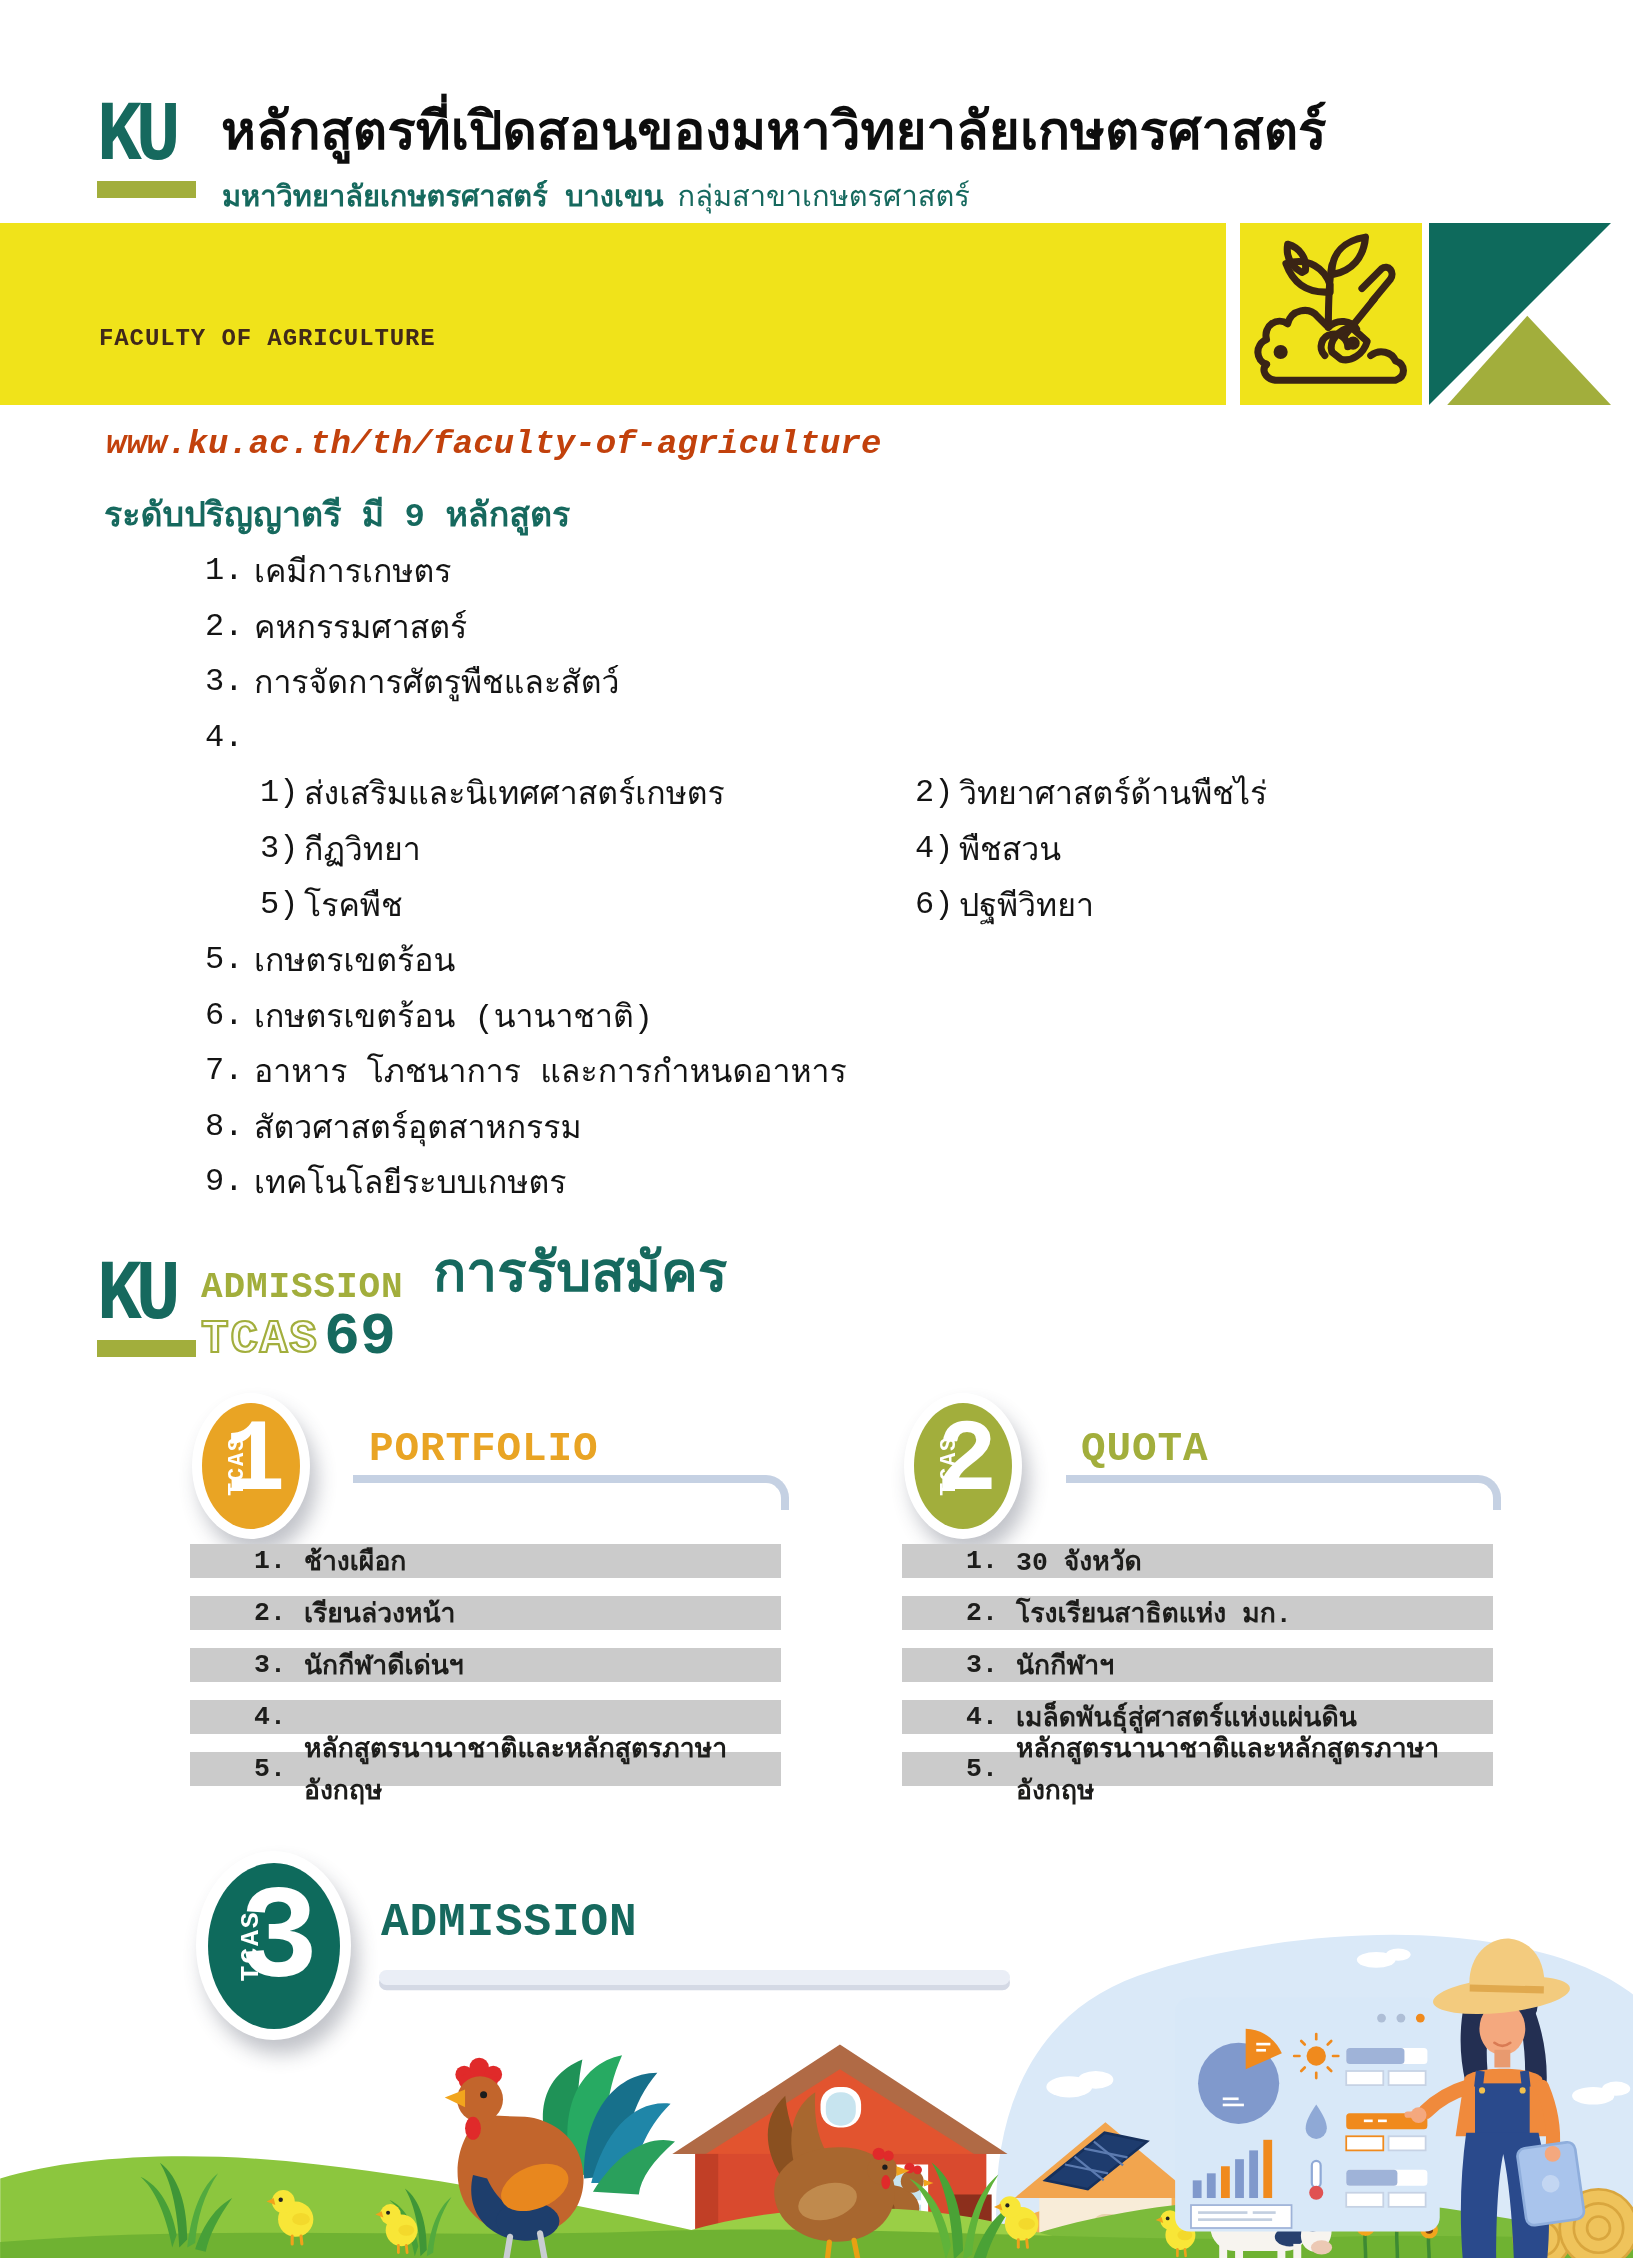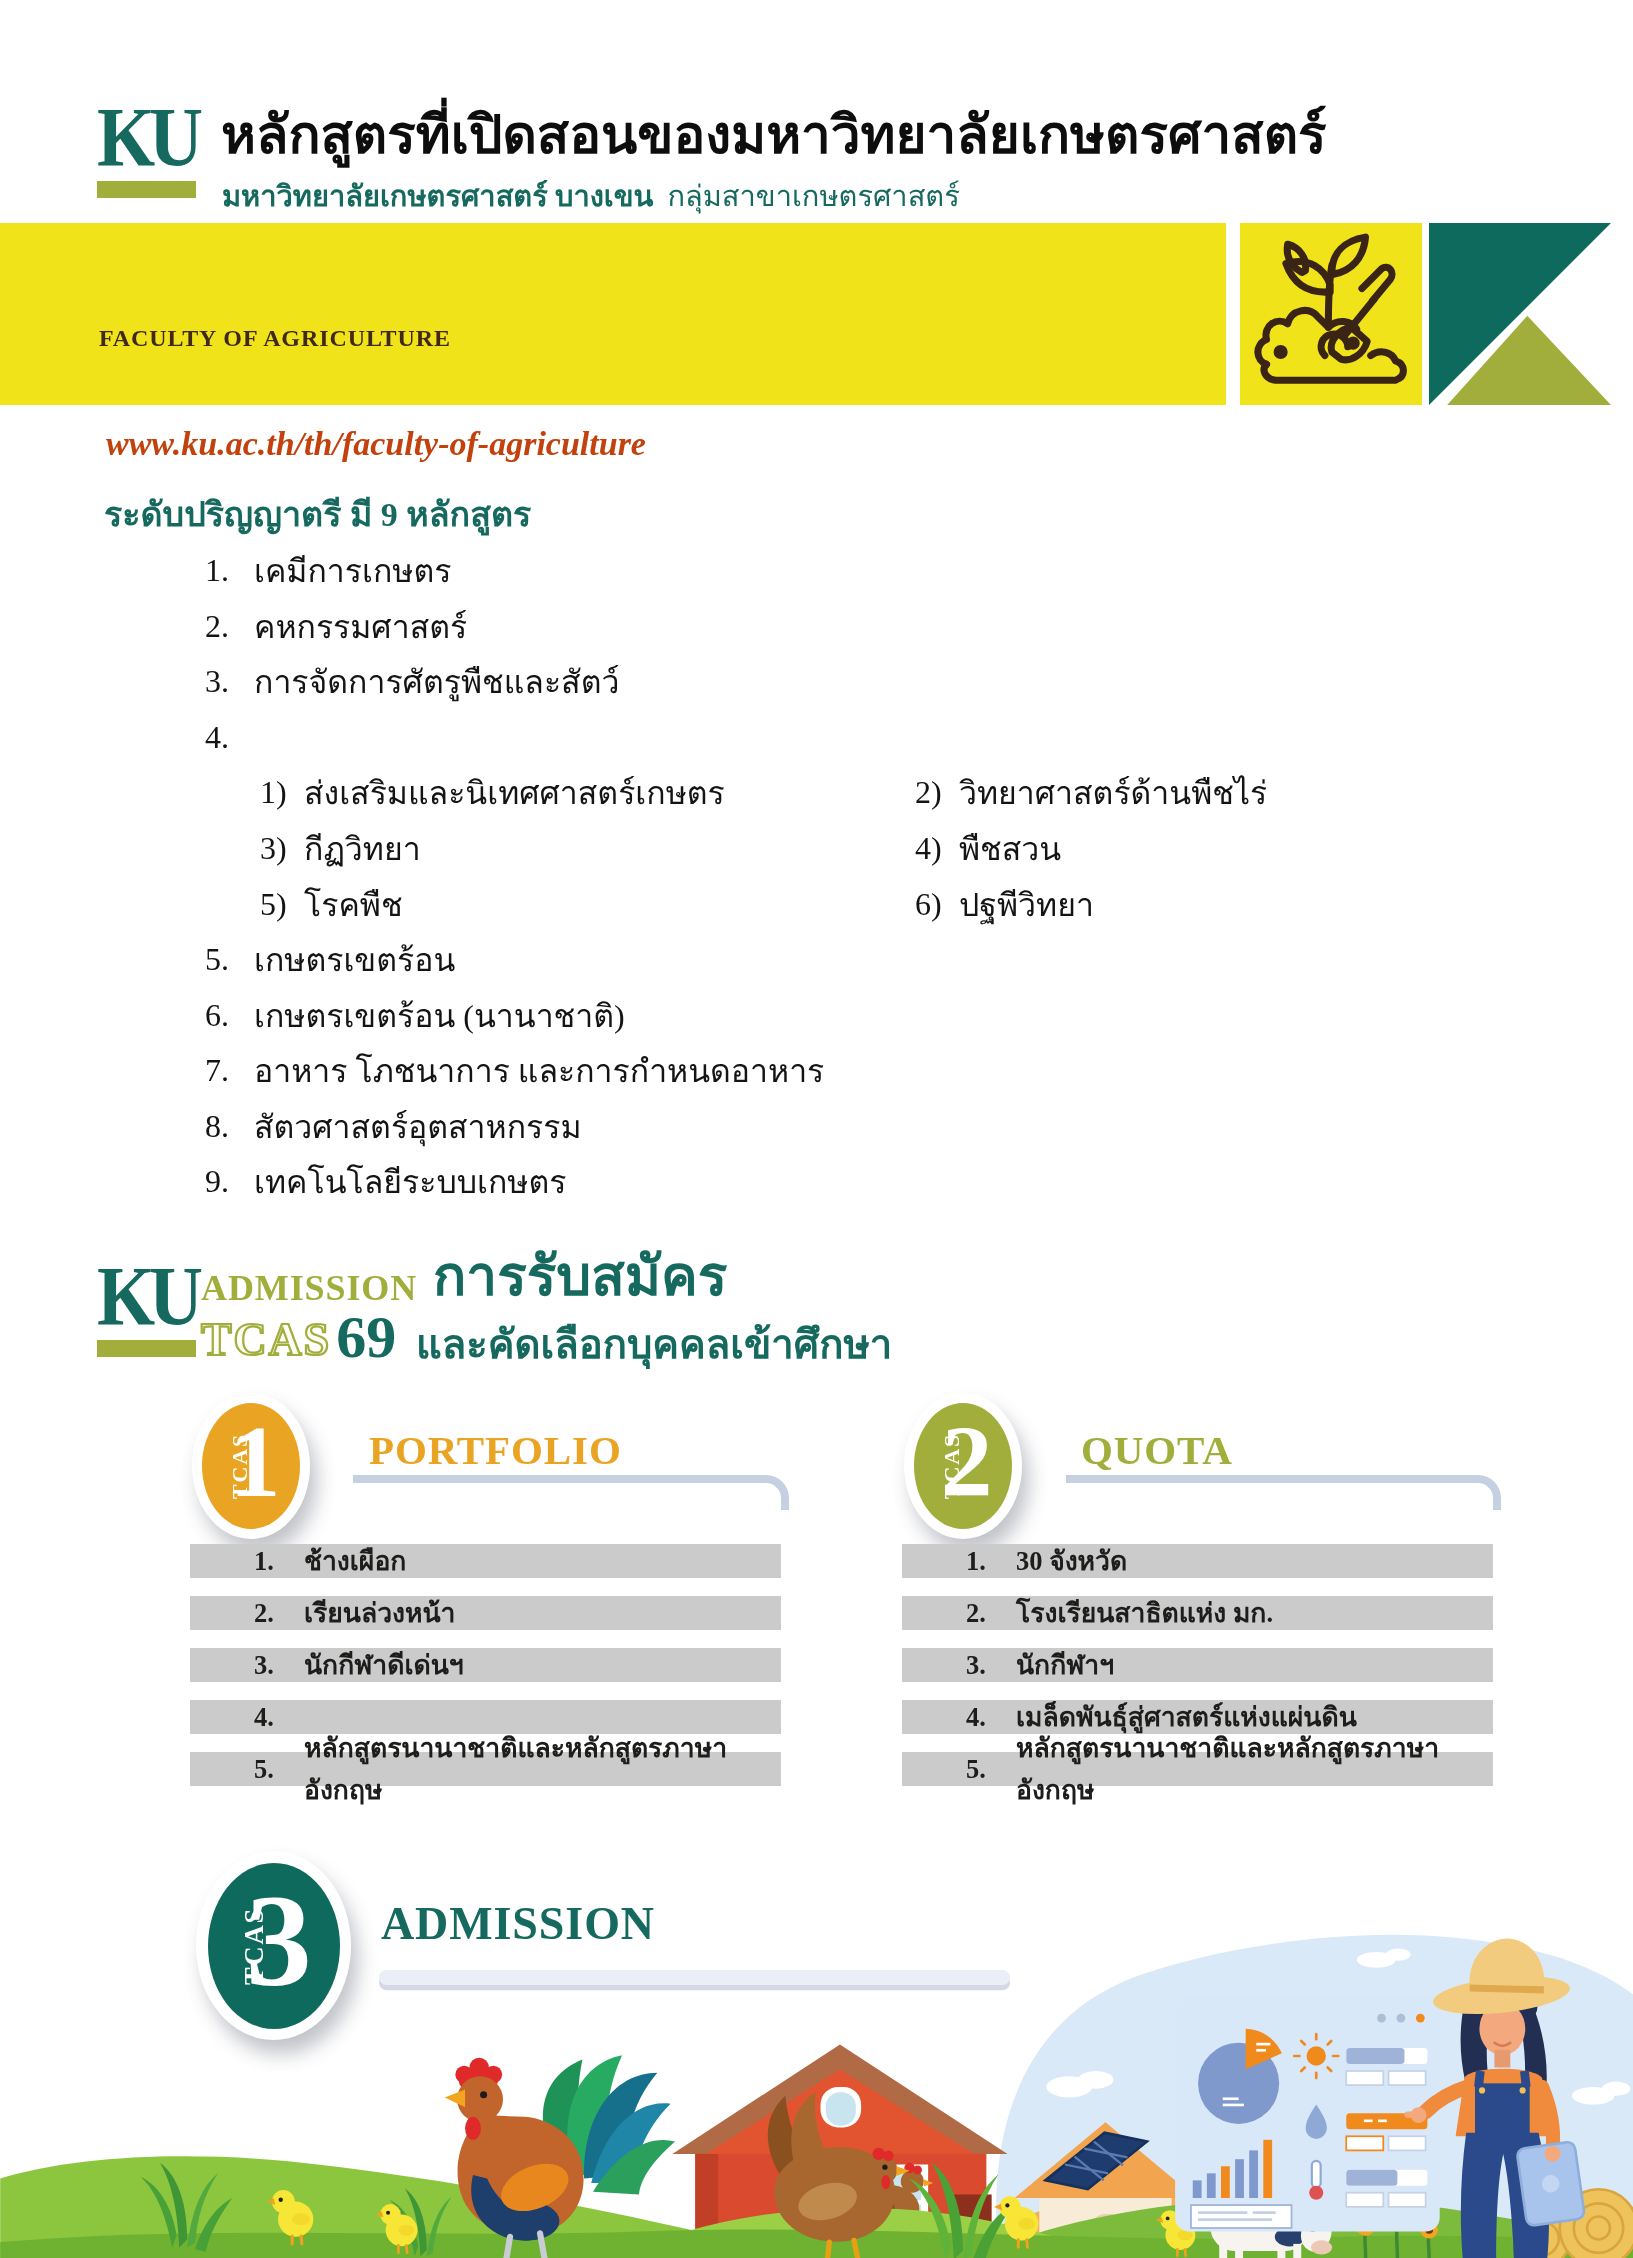--- a/index.html
+++ b/index.html
@@ -1,18 +1,18 @@
 <!DOCTYPE html>
 <html style="font-size:14px"><head>
 <meta charset="utf-8">
 <style>
   html,body{margin:0;padding:0;background:#ffffff;}
   .page{
     position:relative;width:1634px;height:2258px;background:#ffffff;overflow:hidden;
-    font-family:Liberation Serif, serif;color:#111;
+    font-family:Liberation Mono, monospace;color:#111;
   }
   .abs{position:absolute;}
 
   
   .ku-logo-text{font-size:85px;font-weight:bold;color:#16695E;letter-spacing:-7px;
     transform:scaleX(.88);transform-origin:left top;line-height:.78;}
   .ku-logo-bar{width:99px;height:17.6px;background:#A2AE3C;}
   .hdr-title{font-size:53px;font-weight:bold;color:#0d0d0d;line-height:1.1;}
   .hdr-sub{font-size:29px;color:#16695E;display:flex;gap:14px;}
   .hdr-sub .b{font-weight:bold;}
@@ -185,21 +185,20 @@
   <div class="abs" style="left:97px;top:1263px;">
     <div class="adm-ku">KU</div>
     <div class="adm-ku-bar" style="margin-top:10.6px;"></div>
   </div>
   <div class="abs adm-word" style="left:201px;top:1270px;">ADMISSION</div>
   <div class="abs tcas-line" style="left:201px;top:1312px;">
     <span class="tcas-outline">TCAS</span>
     <span class="tcas-69">69</span>
   </div>
   <div class="abs adm-t1" style="left:416px;top:1249px;">การรับสมัคร</div>
-  <div class="abs adm-t2" style="left:416px;top:1325px;">และคัดเลือกบุคคลเข้าศึกษา</div>
 
   <div class="abs round-name" style="left:369px;top:1426px;color:#E9A424;">PORTFOLIO</div>
   <div class="round-line" style="left:353px;top:1475px;width:428px;"></div>
   <div class="badge" style="left:192px;top:1393px;width:118px;height:146px;">
     <div class="badge-ring"></div>
     <div class="badge-core" style="background:#E9A424;">
       <span class="badge-tcas">TCAS</span>
       <span class="badge-num">1</span>
     </div>
   </div>

